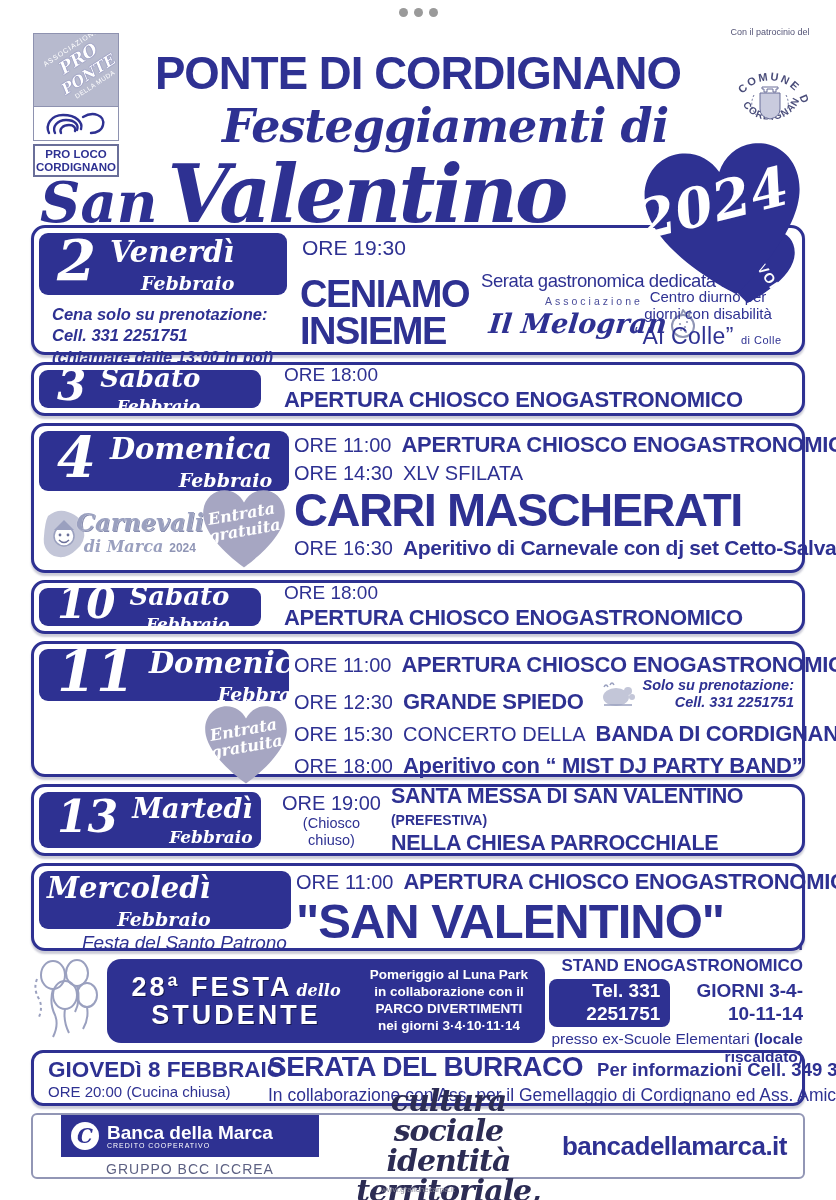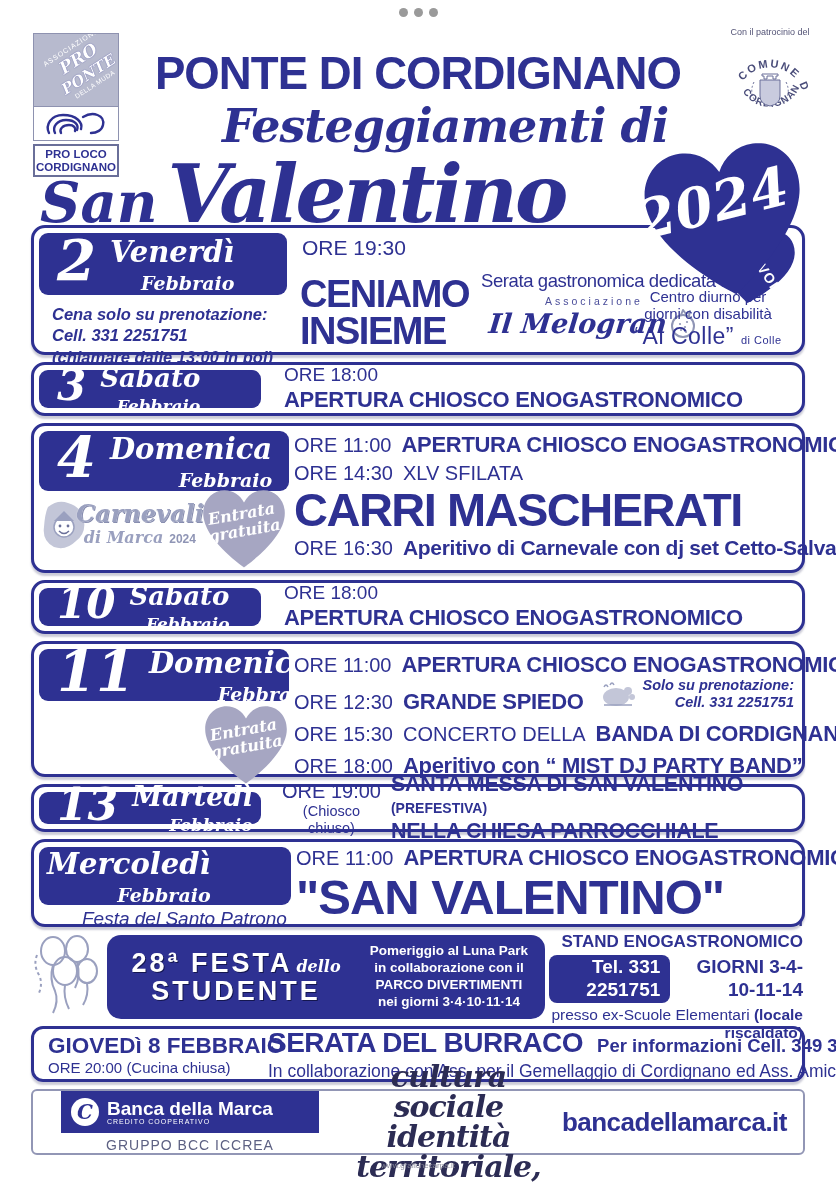--- a/index.html
+++ b/index.html
@@ -26,21 +26,21 @@
   .pp-rot .s3{font:italic 700 15px "DejaVu Serif",serif;color:#fff;text-shadow:0 0 1px var(--navy)}
   .pp-rot .s4{font-size:6.5px;color:#fff;letter-spacing:.5px}
   .pp-wave{background:#fff;border:1px solid #8e92b0;border-top:none;height:34px;display:flex;align-items:center;justify-content:center}
   .pp-loco{border:2px solid #6a6f99;margin-top:3px;padding:2px 1px;text-align:center;font-weight:700;font-size:11.5px;line-height:1.1;color:var(--navy)}
   .title{position:absolute;left:118px;top:26px;width:600px;text-align:center;font-weight:700;font-size:47px;letter-spacing:-1px;transform:scaleX(.97);white-space:nowrap}
   .script1{position:absolute;left:222px;top:80px;font-size:46px;letter-spacing:-1px}
   .script2{position:absolute;left:40px;top:128px;display:flex;align-items:baseline;gap:10px;z-index:3}
   .script2 .san{font-size:56px}
   .script2 .val{font-size:80px;letter-spacing:-3px}
   .comune{position:absolute;right:14px;top:8px;width:104px;text-align:center}
-  .comune .cap{font-size:9px;color:#555577;margin-bottom:3px}
+  .comune .cap{font-size:9px;color:#555577;margin-bottom:16px}
   .big-heart{position:absolute;left:642px;top:126px;width:168px;height:150px;z-index:2;transform:rotate(-8deg)}
   .big-heart svg{width:100%;height:100%}
   .year2024{position:absolute;left:636px;top:152px;z-index:4;color:#fff;font-size:54px;transform:rotate(-14deg);letter-spacing:1px}
 
   
   .rows{padding:0 31px;position:relative;z-index:1}
   .row{position:relative;border:3px solid var(--navy);border-radius:14px;background:#fff;box-shadow:0 3px 2px rgba(70,70,110,.28);margin-bottom:7px}
   .flexr{display:flex;align-items:center}
   .dblock{position:absolute;left:5px;top:5px;background:var(--navy);color:#fff;border-radius:9px;display:flex;align-items:center;gap:14px;padding:0 8px 0 18px}
   .dblock.st{position:static;margin:5px;flex:0 0 auto;align-self:stretch}
@@ -83,21 +83,21 @@
   .r3 .dnum{font-size:42px}
   .r3 .dweek{font-size:26px}
   .r3 .dmonth{font-size:17px}
   .r3-content{padding-left:18px;line-height:1.2}
   .r3-content .time{font-size:19px}
   .r3-content .bold{font-size:22px}
 
   
   .r4{height:150px}
   .r4 .dblock{width:250px;height:60px}
-  .carn{position:absolute;left:8px;top:67px;width:158px;height:68px}
+  .carn{position:absolute;left:8px;top:76px;width:158px;height:68px}
   .carn-blob{position:absolute;left:0;top:4px}
   .carn-tx{position:absolute;left:34px;top:6px;line-height:1;text-align:center}
   .carn-tx .c1{font:italic 700 24px "DejaVu Serif",serif;color:#9aa0bf;text-shadow:0 0 1px #fff,1px 1px 0 #7d83a8}
   .carn-tx .c2{font:italic 700 16px "DejaVu Serif",serif;color:#9aa0bf;text-shadow:0 0 1px #fff}
   .carn-tx .c3{font:700 12px "Liberation Sans",sans-serif;color:#8f95b5;display:inline-block;margin-left:6px}
   .gheart{position:absolute;width:84px;height:80px}
   .gheart svg{width:100%;height:100%}
   .ghtxt{position:absolute;inset:0;display:flex;flex-direction:column;align-items:center;justify-content:center;color:#fff;font:italic 700 16px "DejaVu Serif",serif;transform:rotate(-10deg);line-height:1.05;padding-bottom:10px}
   .r4-heart{left:168px;top:62px}
   .r4-content{position:absolute;left:260px;top:5px;right:6px}
@@ -107,21 +107,21 @@
   
   .r11{height:136px}
   .r11 .dblock{width:250px;height:52px}
   .r11-heart{left:170px;top:60px}
   .r11-content{position:absolute;left:260px;top:5px;right:6px}
   .r11-content .ln{line-height:1.45}
   .r11-note{position:absolute;right:2px;top:28px;text-align:right;font-style:italic;font-weight:700;font-size:14.5px;line-height:1.2}
   .spiedo{display:inline-block;vertical-align:middle;margin-left:2px}
 
   
-  .r13{height:48px}
+  .r13{height:72px}
   .r13 .dblock.st{width:222px}
   .r13 .dnum{font-size:44px}
   .r13 .dweek{font-size:27px}
   .r13 .dmonth{font-size:17px}
   .r13-content{display:flex;align-items:center;gap:10px;padding-left:16px}
   .r13-tcol{text-align:center;line-height:1.2}
   .r13-tcol .time{font-size:20px}
   .r13-tcol .sub{font-size:14.5px}
   .r13-lines{line-height:1.25}
   .r13-lines .bold{font-size:21.5px}

